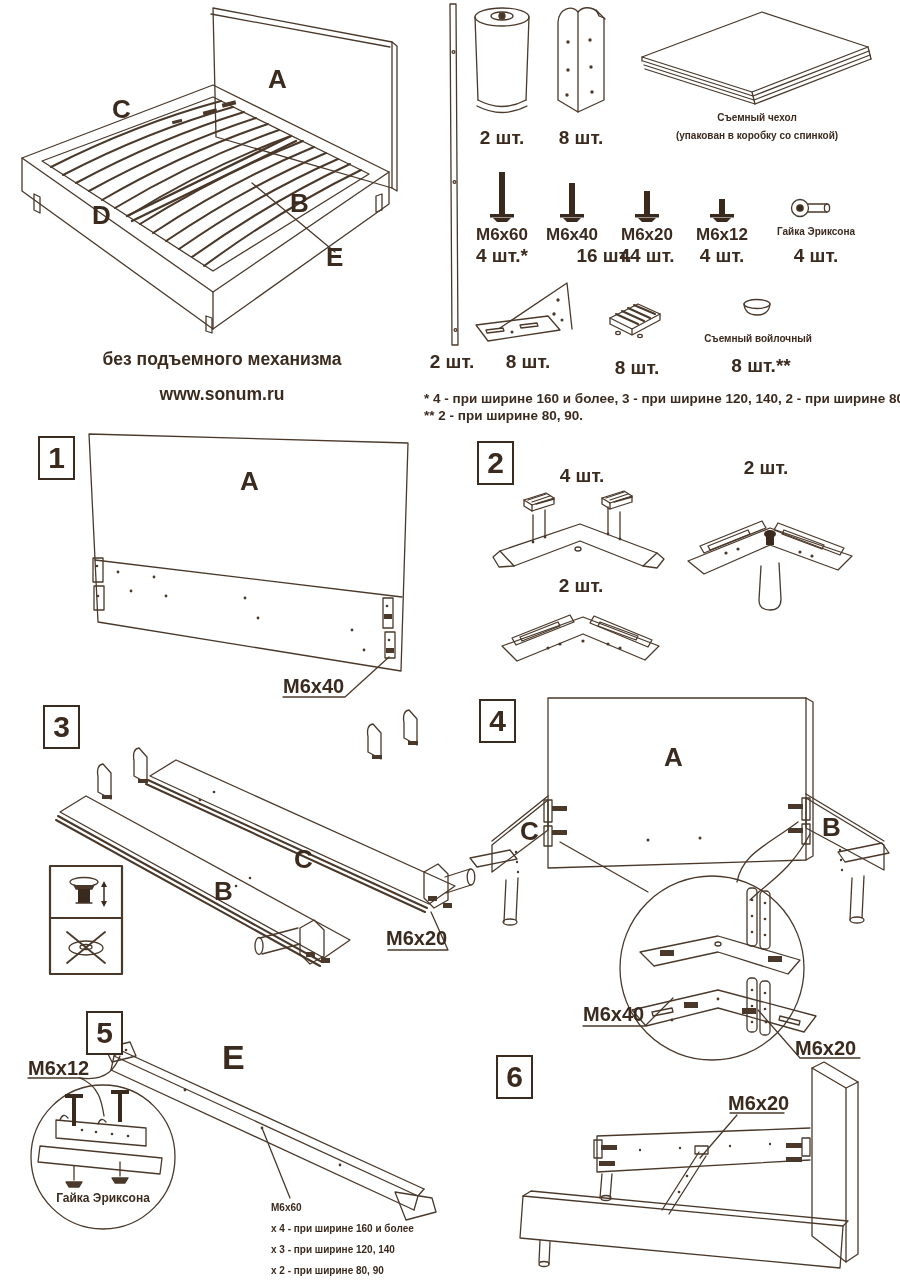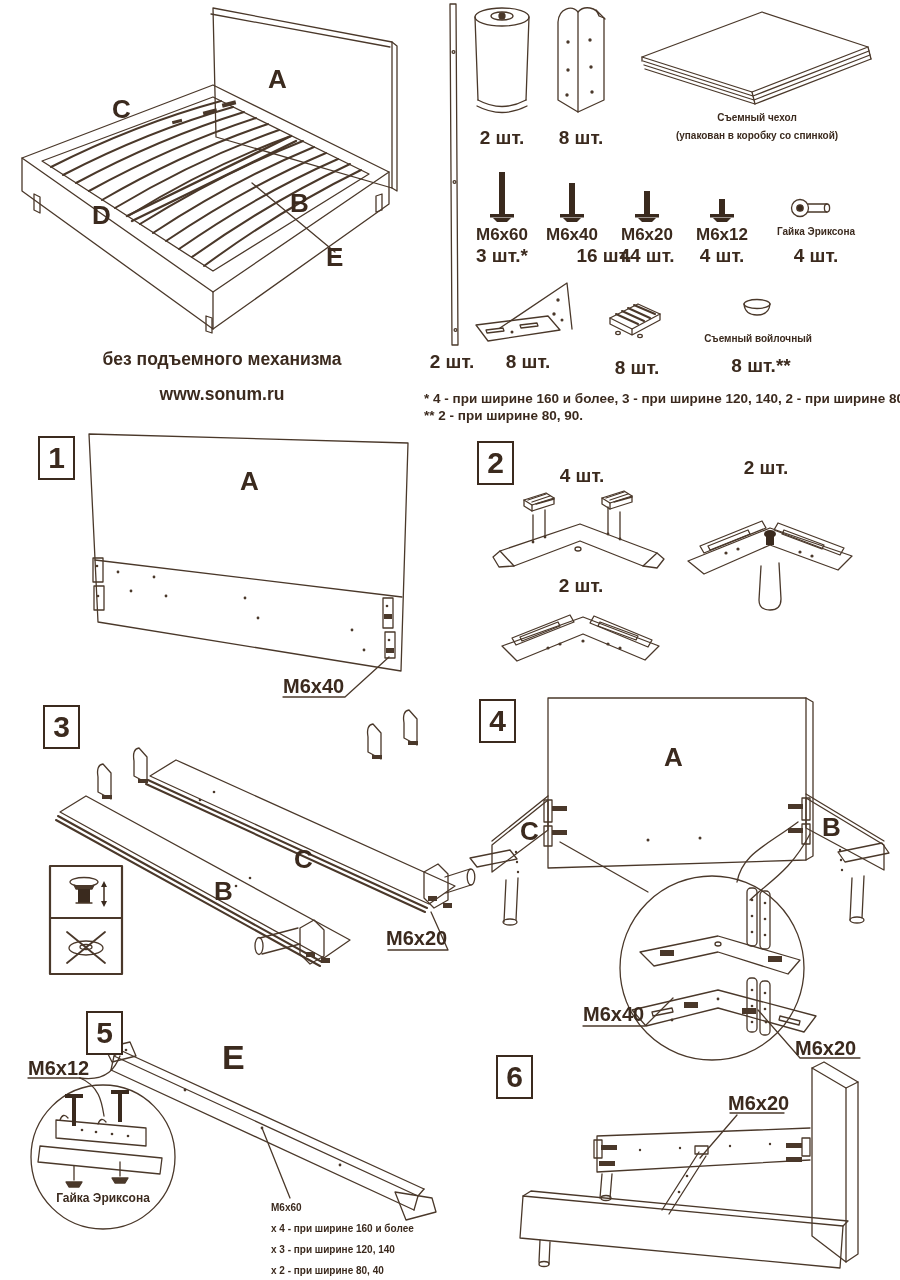--- a/index.html
+++ b/index.html
@@ -457,21 +457,21 @@
 <div class="lbl qty c" style="left:502px;top:128px">2 шт.</div>
 <div class="lbl qty c" style="left:581px;top:128px">8 шт.</div>
 <div class="lbl small c" style="left:757px;top:113px">Съемный чехол</div>
 <div class="lbl small c" style="left:757px;top:131px">(упакован в коробку со спинкой)</div>
 
 <div class="lbl partlbl c" style="left:502px;top:226px">M6x60</div>
 <div class="lbl partlbl c" style="left:572px;top:226px">M6x40</div>
 <div class="lbl partlbl c" style="left:647px;top:226px">M6x20</div>
 <div class="lbl partlbl c" style="left:722px;top:226px">M6x12</div>
 <div class="lbl small c" style="left:816px;top:227px">Гайка Эриксона</div>
-<div class="lbl qty c" style="left:502px;top:246px">3 шт.*</div>
+<div class="lbl qty c" style="left:502px;top:246px">4 шт.*</div>
 <div class="lbl qty c" style="left:604px;top:246px">16 шт.</div>
 <div class="lbl qty c" style="left:647px;top:246px">44 шт.</div>
 <div class="lbl qty c" style="left:722px;top:246px">4 шт.</div>
 <div class="lbl qty c" style="left:816px;top:246px">4 шт.</div>
 
 <div class="lbl qty c" style="left:452px;top:352px">2 шт.</div>
 <div class="lbl qty c" style="left:528px;top:352px">8 шт.</div>
 <div class="lbl qty c" style="left:637px;top:358px">8 шт.</div>
 <div class="lbl small c" style="left:758px;top:334px">Съемный войлочный</div>
 <div class="lbl qty c" style="left:761px;top:356px">8 шт.**</div>
@@ -503,18 +503,18 @@
 <div class="lbl screwlbl" style="left:583px;top:1004px">M6x40</div>
 <div class="lbl screwlbl" style="left:795px;top:1038px">M6x20</div>
 
 <div class="lbl bigletter" style="left:222px;top:1040px">E</div>
 <div class="lbl screwlbl" style="left:28px;top:1058px">M6x12</div>
 <div class="lbl tiny c" style="left:103px;top:1192px">Гайка Эриксона</div>
 <div class="lbl small notes" style="left:271px;top:1197px">
   <div>M6x60</div>
   <div>х 4 - при ширине 160 и более</div>
   <div>х 3 - при ширине 120, 140</div>
-  <div>х 2 - при ширине 80, 40</div>
+  <div>х 2 - при ширине 80, 90</div>
 </div>
 
 <div class="lbl screwlbl" style="left:728px;top:1093px">M6x20</div>
 
 </div>
 
 </body></html>

